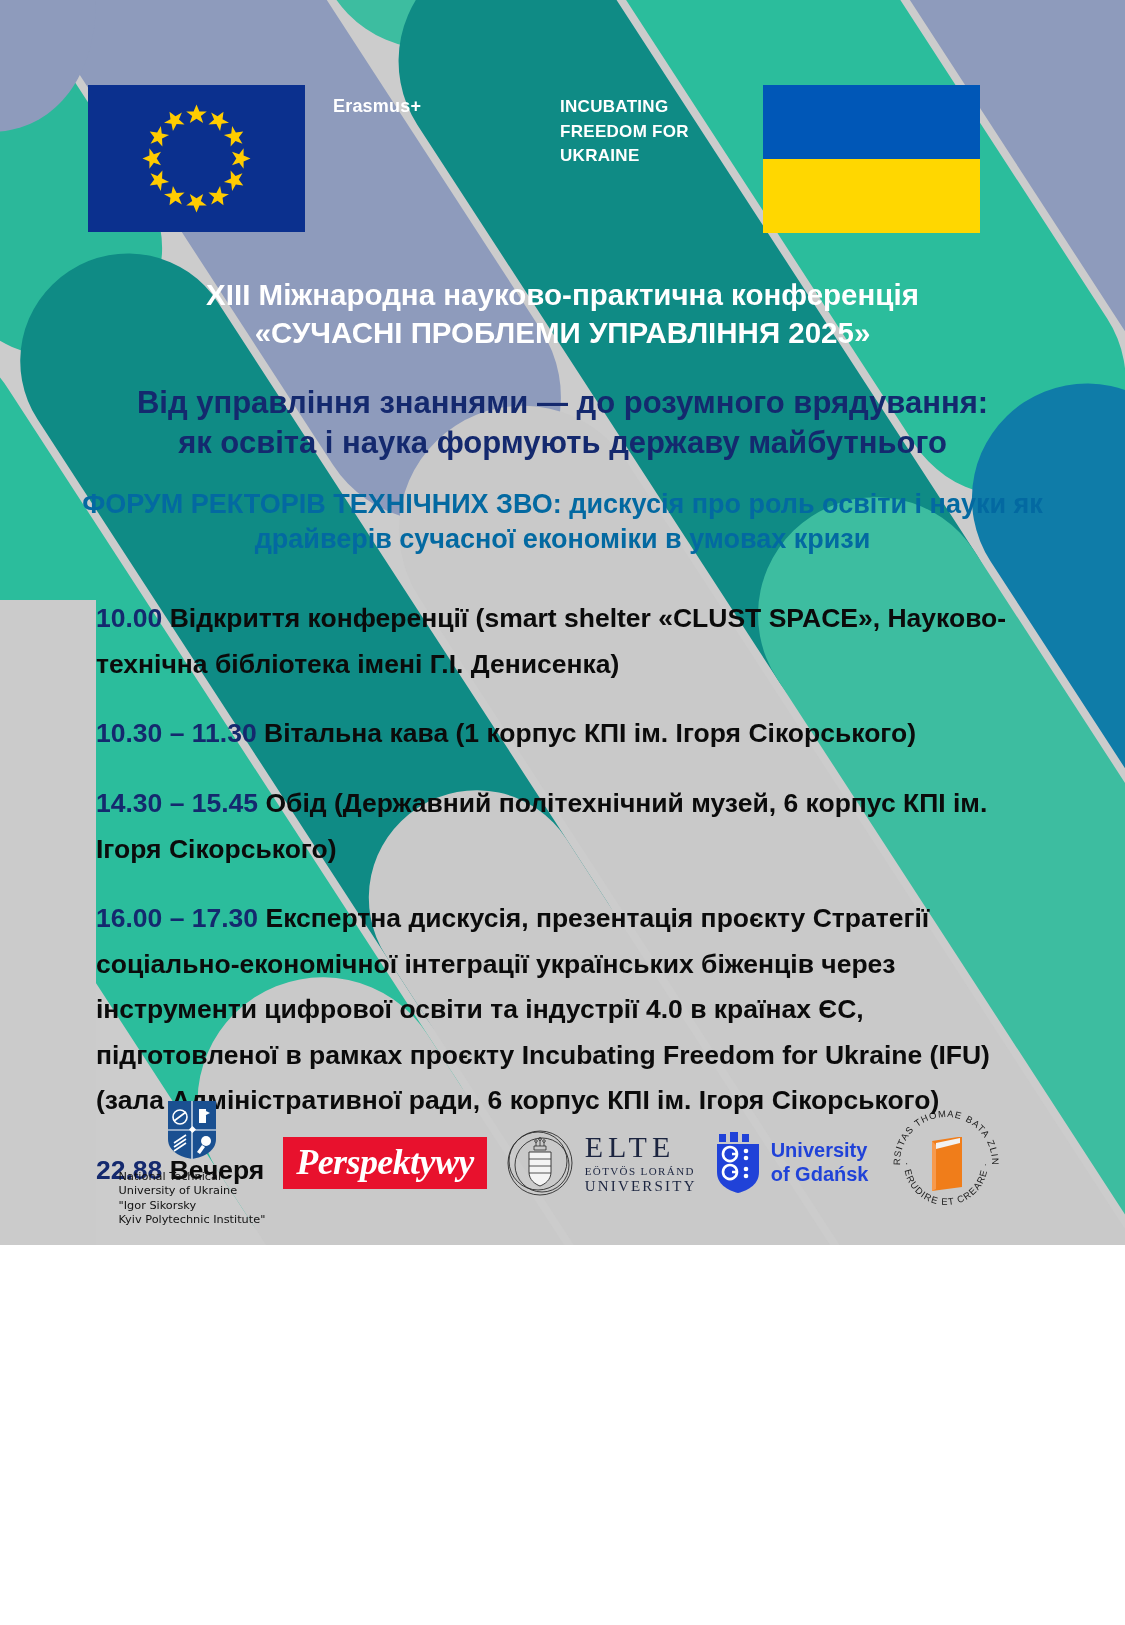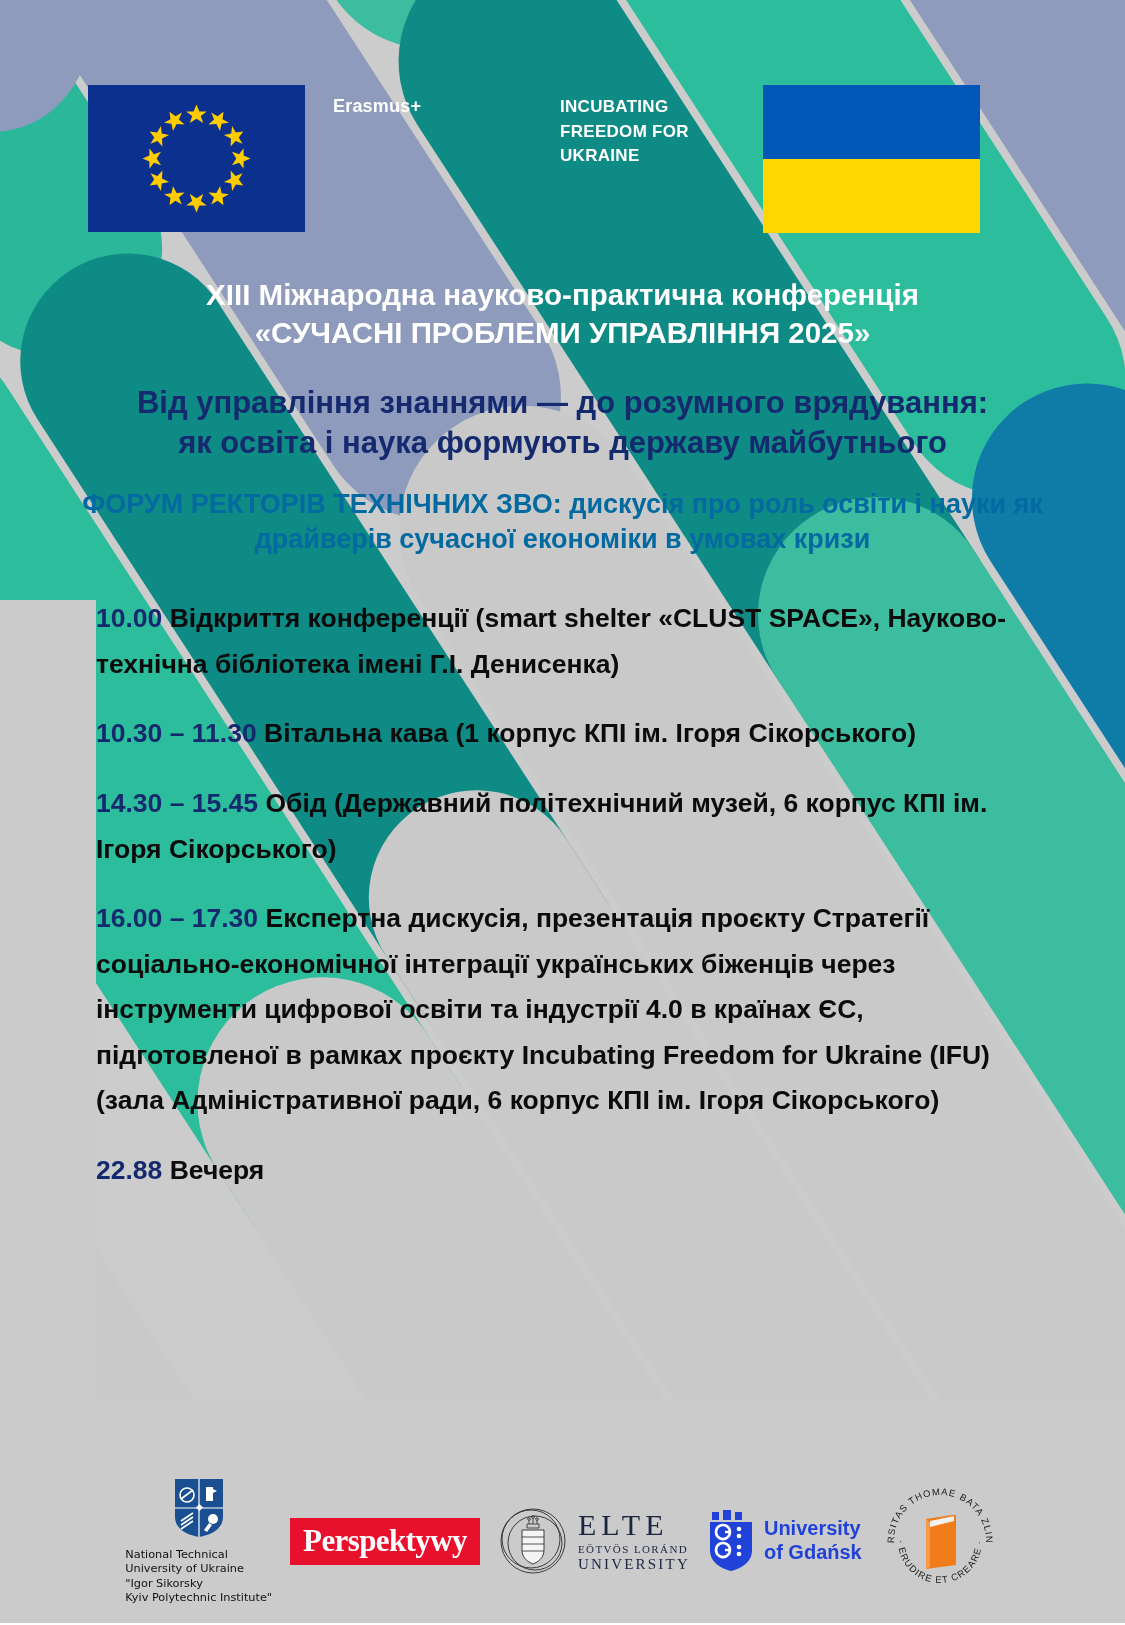--- a/index.html
+++ b/index.html
@@ -7,21 +7,21 @@
   html, body {
     margin: 0; padding: 0;
     background: #ffffff;
   }
   body {
     font-family: "Liberation Sans", sans-serif;
   }
   .poster {
     position: relative;
     width: 1125px;
-    height: 1623px;
+    height: 1245px;
     overflow: hidden;
     background: #cccccc;
   }
 
   
   .bg-layer {
     position: absolute;
     inset: 0;
     overflow: hidden;
     z-index: 0;
@@ -150,21 +150,22 @@
   }
 
   
   .logo-persp {
     background: #e8112d;
     padding: 7px 13px 9px 13px;
   }
   .persp-word {
     color: #ffffff;
     font-weight: bold;
-    font-size: 31px;
+    font-size: 36px;
+    font-style: italic;
     letter-spacing: -.6px;
     line-height: 1;
     font-family: "Liberation Serif", serif;
   }
 
   
   .logo-elte { gap: 10px; align-items: center; }
   .elte-crest { width: 70px; height: 70px; }
   .elte-text { font-family: "Liberation Serif", serif; color: #1c2540; }
   .elte-name { font-size: 30px; letter-spacing: 5px; line-height: 1.05; }

